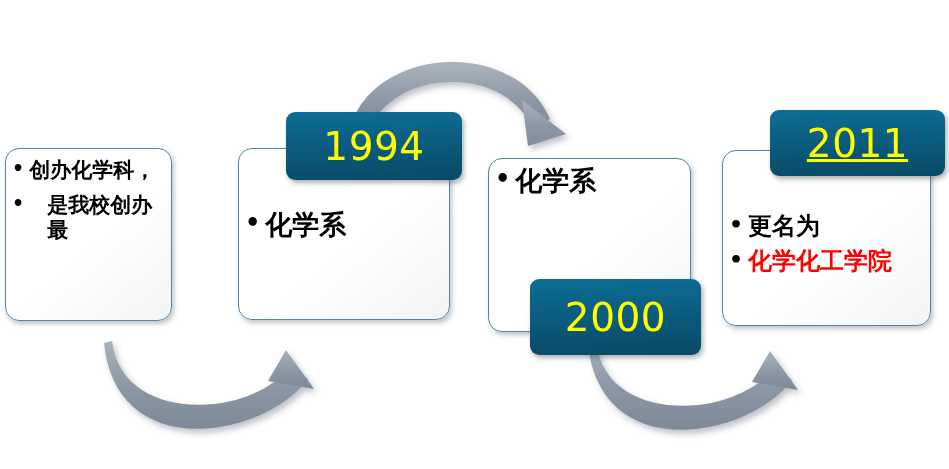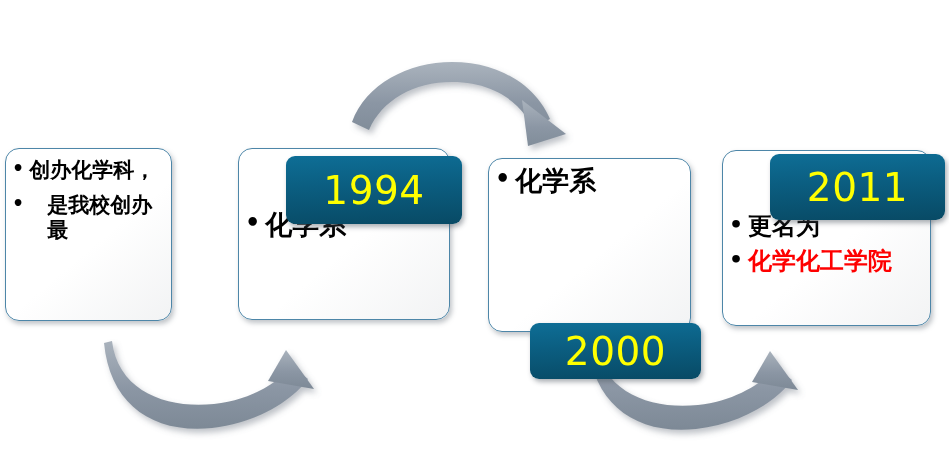--- a/index.html
+++ b/index.html
@@ -98,35 +98,34 @@
     border-radius: 9px;
     background: linear-gradient(178deg, #0e6e96 0%, #0b5e81 42%, #084a65 100%);
     box-shadow: 2px 3px 5px rgba(70,80,90,0.45);
     display: flex;
     align-items: center;
     justify-content: center;
     color: #ffff00;
     font-size: 39px;
     letter-spacing: 0.5px;
     line-height: 1;
-    margin-top: 44px;
   }
 
   
   .card-1 { left: 5px;   top: 148px; width: 167px; height: 173px; }
   .badge-1 { left: 48px; top: 278px; width: 163px; height: 63px; }
 
   .card-2 { left: 238px; top: 148px; width: 212px; height: 172px; }
   .badge-2 { left: 286px; top: 112px; width: 176px; height: 68px; }
 
   .card-3 { left: 488px; top: 158px; width: 203px; height: 174px; }
-  .badge-3 { left: 530px; top: 279px; width: 171px; height: 56px; }
+  .badge-3 { left: 530px; top: 279px; width: 171px; height: 76px; }
 
   .card-4 { left: 722px; top: 150px; width: 209px; height: 176px; }
-  .badge-4 { left: 770px; top: 110px; width: 175px; height: 66px; }
+  .badge-4 { left: 770px; top: 110px; width: 175px; height: 66px; text-decoration: underline; }
 
   .card-3 .bullets { margin-top: -2px; }
 </style>
 </head>
 <body>
 
 <div id="stage">
 
   <svg class="arrow-layer" viewBox="0 0 949 469" width="949" height="469" xmlns="http://www.w3.org/2000/svg">
     <defs>

